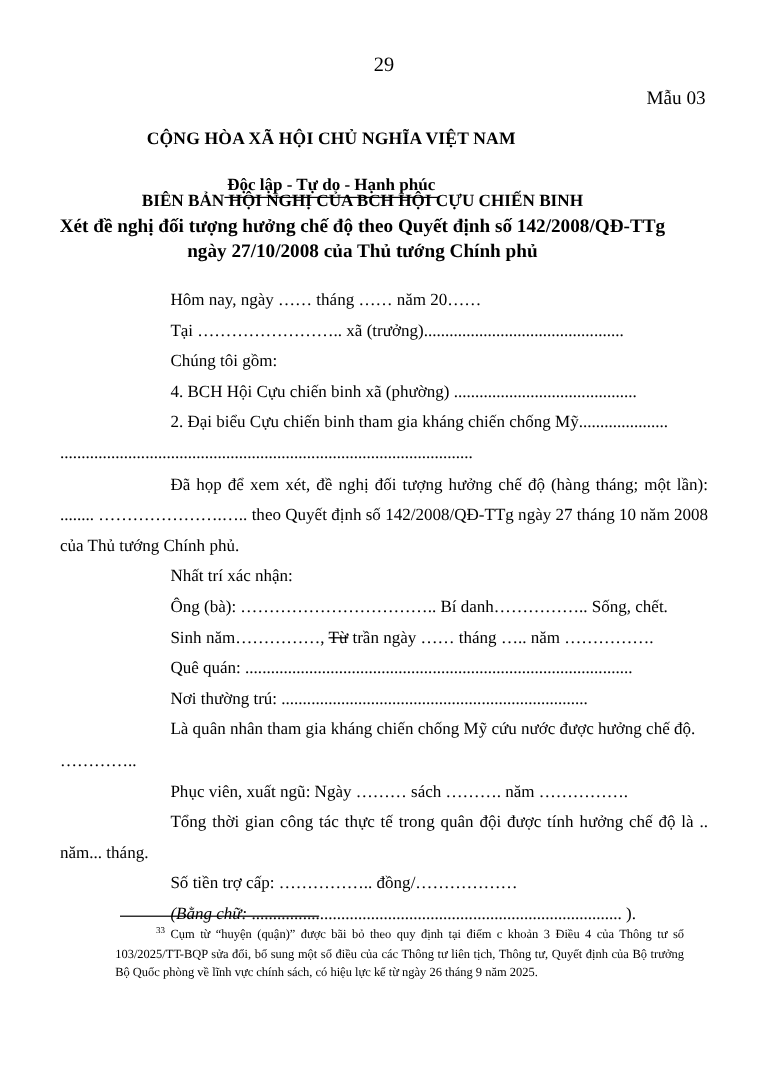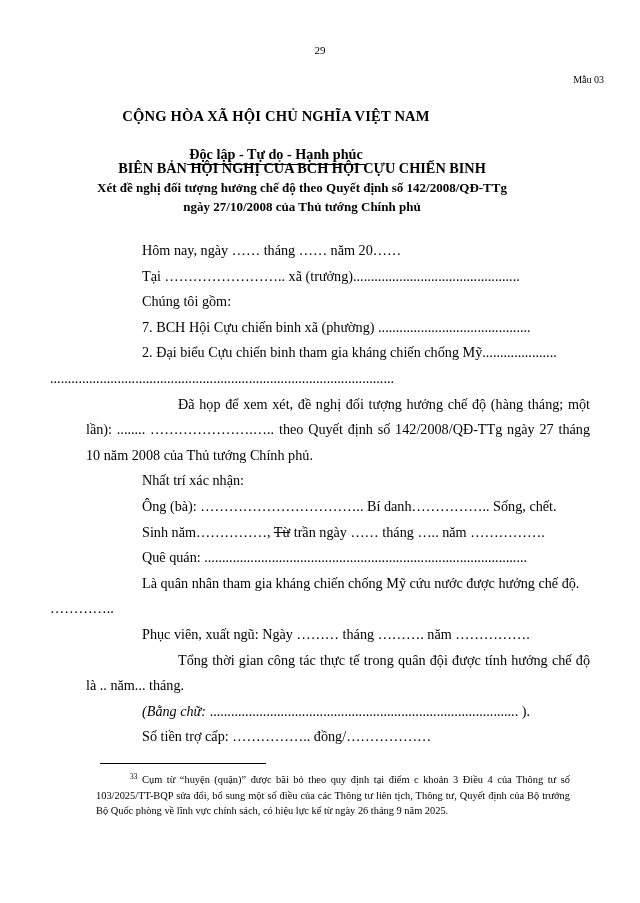--- a/index.html
+++ b/index.html
@@ -22,28 +22,28 @@
     height: 903px;
     box-sizing: border-box;
   }
   
   .page-number {
     position: absolute;
     top: 44px;
     left: 0;
     width: 640px;
     text-align: center;
-    font-size: 11px;
+    font-size: 17px;
   }
   
   .form-code {
     position: absolute;
     top: 74px;
-    right: 36px;
-    font-size: 10px;
+    right: 52px;
+    font-size: 16px;
   }
   
   .national-heading {
     position: absolute;
     top: 108px;
     left: 0;
     width: 552px;
     text-align: center;
   }
   .national-heading .line1 {
@@ -70,21 +70,21 @@
     width: 604px;
     text-align: center;
   }
   .doc-title .t1 {
     font-weight: bold;
     font-size: 14.3px;
   }
   .doc-title .t2,
   .doc-title .t3 {
     font-weight: bold;
-    font-size: 13px;
+    font-size: 16px;
     margin-top: 3px;
   }
   
   .body-block {
     position: absolute;
     top: 238px;
     left: 50px;
     width: 540px;
     font-size: 14.2px;
     line-height: 25.6px;
@@ -98,21 +98,20 @@
     padding-left: 0;
   }
   .ln.bold {
     font-weight: normal;
   }
   .para-justified {
     text-align: justify;
     text-justify: inter-word;
     padding-left: 0;
     text-indent: 92px;
-    margin-left: 36px;
   }
   .para-justified.ind {
     text-indent: 92px;
   }
   .strike {
     text-decoration: line-through;
   }
   .sup-mark {
     font-size: 8.5px;
     vertical-align: super;
@@ -171,50 +170,51 @@
 
   <div class="body-block">
 
     <div class="ln">Hôm nay, ngày …… tháng …… năm 20……</div>
 
     <div class="ln">Tại …………………….. xã (trưởng)...............................................</div>
 
 
     <div class="ln bold">Chúng tôi gồm:</div>
 
-    <div class="ln">7. BCH Hội Cựu chiến binh xã (phường) ...........................................</div>
+    <div class="ln">4. BCH Hội Cựu chiến binh xã (phường) ...........................................</div>
 
 
     <div class="ln">2. Đại biểu Cựu chiến binh tham gia kháng chiến chống Mỹ.....................</div>
 
     <div class="ln noindent">.................................................................................................</div>
 
     <div class="para-justified ind">Đã họp để xem xét, đề nghị đối tượng hưởng chế độ (hàng tháng; một lần): ........ ………………….….. theo Quyết định số 142/2008/QĐ-TTg ngày 27 tháng 10 năm 2008 của Thủ tướng Chính phủ.</div>
 
     <div class="ln bold">Nhất trí xác nhận:</div>
 
     <div class="ln">Ông (bà): …………………………….. Bí danh…………….. Sống, chết.</div>
 
     <div class="ln"><span>Sinh năm……………, </span><span class="strike">Từ</span><span> trần ngày …… tháng ….. năm …………….</span></div>
 
     <div class="ln">Quê quán: ...........................................................................................</div>
 
+    <div class="ln">Nơi thường trú: ........................................................................</div>
 
     <div class="ln">Là quân nhân tham gia kháng chiến chống Mỹ cứu nước được hưởng chế độ.</div>
 
 
     <div class="ln noindent">…………..</div>
 
-    <div class="ln">Phục viên, xuất ngũ: Ngày ……… tháng ………. năm …………….</div>
+    <div class="ln">Phục viên, xuất ngũ: Ngày ……… sách ………. năm …………….</div>
 
     <div class="para-justified ind">Tổng thời gian công tác thực tế trong quân đội được tính hưởng chế độ là .. năm... tháng.</div>
 
+    <div class="ln">Số tiền trợ cấp: …………….. đồng/………………</div>
+
     <div class="ln"><span class="ital">(Bằng chữ:</span><span> ....................................................................................... ).</span></div>
 
-    <div class="ln">Số tiền trợ cấp: …………….. đồng/………………</div>
-
   </div>
 
   <div class="footnote-rule"></div>
 
   <div class="footnote"><span class="fn-num">33</span><span> Cụm từ “huyện (quận)” được bãi bỏ theo quy định tại điểm c khoản 3 Điều 4 của Thông tư số  103/2025/TT-BQP sửa đổi, bổ sung một số điều của các Thông tư liên tịch, Thông tư, Quyết định của Bộ trưởng Bộ Quốc phòng về lĩnh vực chính sách, có hiệu lực kể từ ngày 26 tháng 9 năm 2025.</span></div>
 
 </div>
 
 </body></html>

